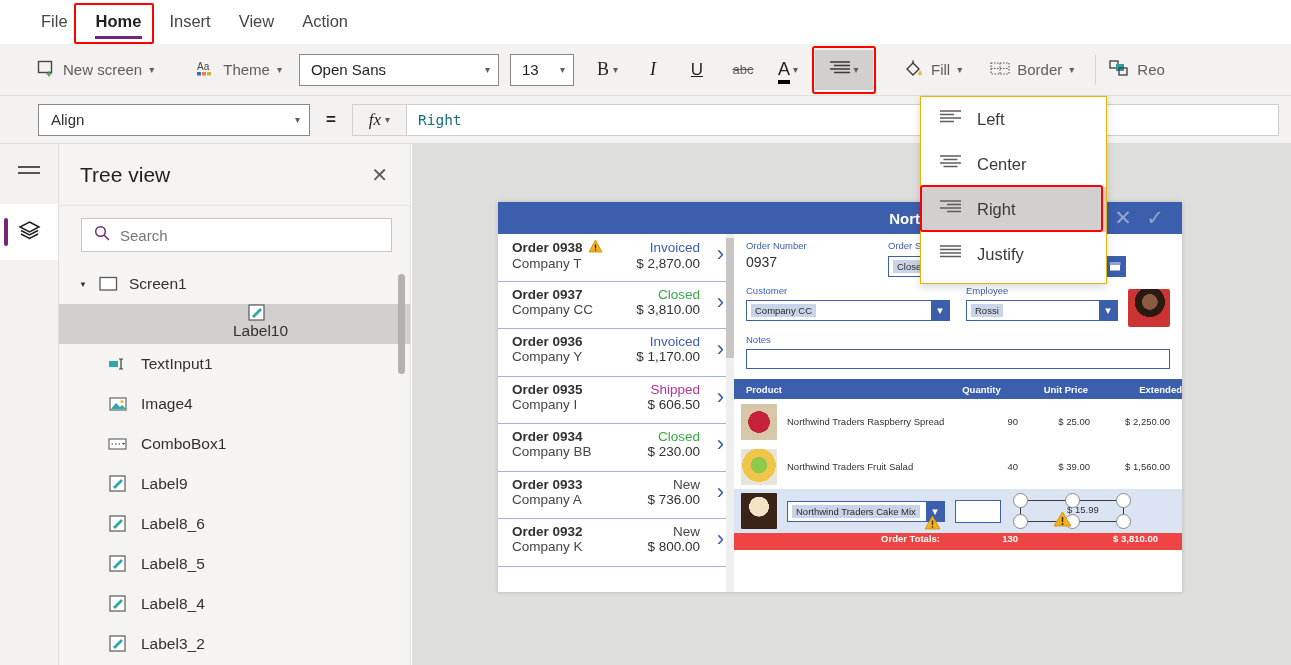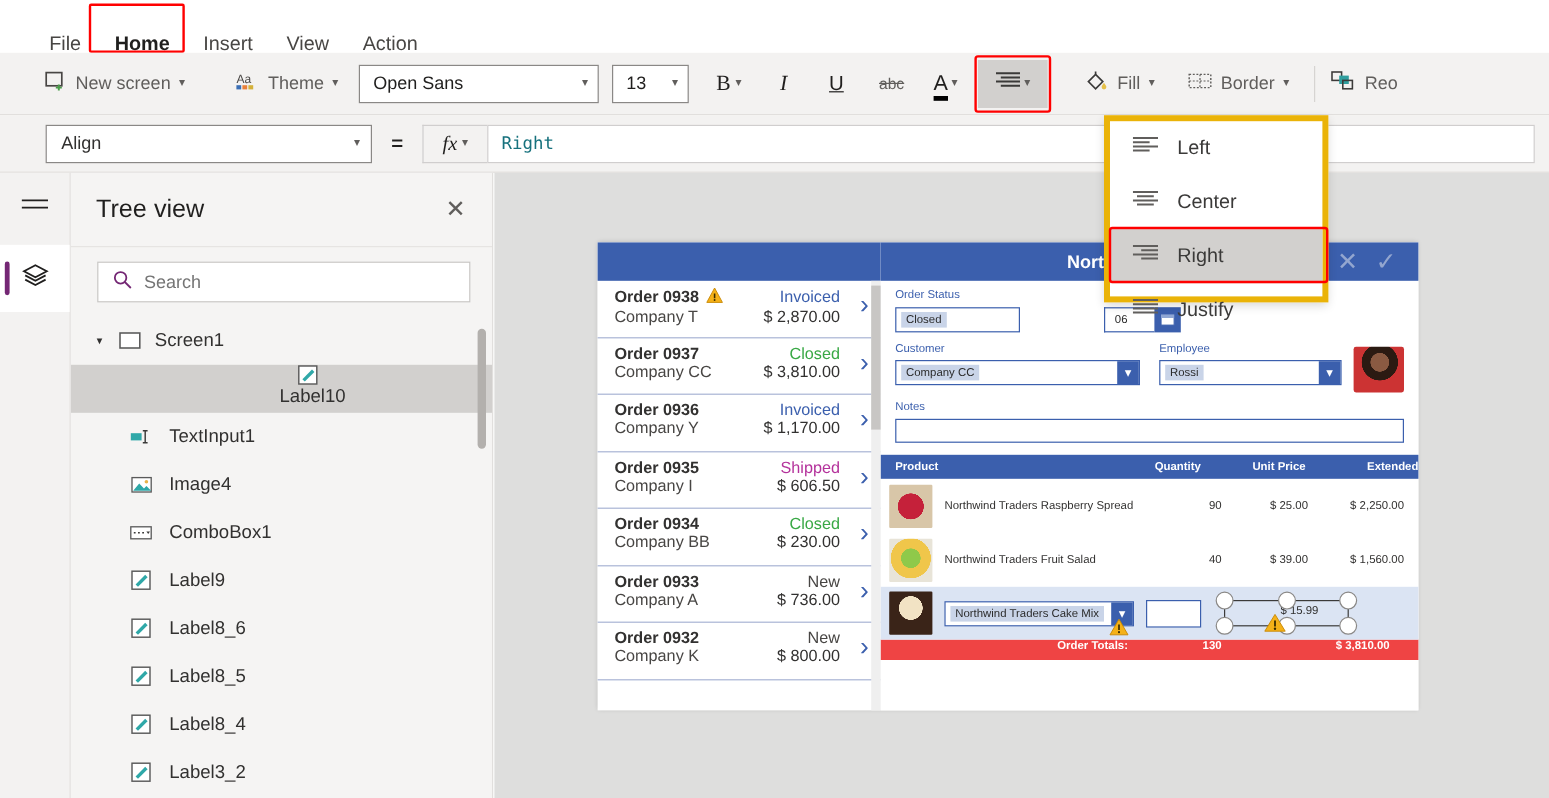--- a/index.html
+++ b/index.html
@@ -5,21 +5,21 @@
   * { box-sizing: border-box; margin: 0; padding: 0; }
   html, body {
     width: 1291px; height: 665px;
     font-family: "Liberation Sans", sans-serif;
     background: #ffffff; overflow: hidden;
   }
   #app { position: relative; width: 1291px; height: 665px; }
 
   
   .menubar {
-    position: absolute; left: 0; top: 16px; width: 1291px; height: 44px;
+    position: absolute; left: 0; top: 0; width: 1291px; height: 44px;
     background: #ffffff; display: flex; align-items: center;
     padding-left: 28px; gap: 2px;
   }
   .menu-item {
     position: relative; font-size: 16.5px; color: #484644;
     padding: 11px 13px 12px 13px; cursor: pointer; white-space: nowrap;
   }
   .menu-item.active { color: #201f1e; font-weight: bold; }
   .menu-item.active .underline {
     position: absolute; left: 12px; right: 12px; bottom: 4px;
@@ -211,22 +211,22 @@
   .ptab-row { height: 45px; display: flex; align-items: center; font-size: 9.5px;
               color: #323130; }
   .ptab-img { width: 36px; height: 36px; margin-left: 7px; border-radius: 1px; }
   .ptotal { height: 17px; background: #ef4444; display: flex; align-items: flex-start;
             color: #ffffff; font-size: 9.5px; font-weight: bold; }
   .handle { position: absolute; width: 15px; height: 15px; background: #ffffff;
             border: 1px solid #8a8886; border-radius: 50%; }
 
   
   .aligndd {
-    position: absolute; left: 920px; top: 96px; width: 187px; height: 156px;
-    background: #ffffff; border: 5px solid #eab308;
+    position: absolute; left: 920px; top: 96px; width: 187px; height: 188px;
+    background: #ffffff; border: 1px solid #eab308;
     box-shadow: 0 3px 8px rgba(0,0,0,.16); z-index: 50;
   }
   .dd-item {
     position: relative; height: 45px; display: flex; align-items: center;
     gap: 16px; padding-left: 19px; font-size: 16.5px; color: #3b3a39; cursor: pointer;
   }
   .dd-item.sel { background: #d2d0ce; }
   .dd-hl {
     position: absolute; left: -1px; top: -2px; width: 183px; height: 47px;
     border: 2px solid #ff0000; border-radius: 3px; pointer-events: none;
@@ -630,20 +630,24 @@
     <div class="detail">
       <div class="det-head">
         <span class="det-title">Northwind Orders</span>
         <span class="det-actions">
           <span class="det-act">✕</span>
           <span class="det-act">✓</span>
         </span>
       </div>
 
       <div style="display:flex;padding:6px 12px 0 12px;gap:0">
+        <div style="width:142px">
+          <div class="fl">Order Number</div>
+          <div class="fval">0937</div>
+        </div>
         <div style="width:150px">
           <div class="fl">Order Status</div>
           <div class="finput" style="width:104px;margin-top:5px">
             <span class="fchip">Closed</span>
           </div>
         </div>
         <div style="width:auto;margin-left:24px">
           <div class="fl">ate</div>
           <div style="display:flex;margin-top:5px">
             <div class="finput" style="width:42px;border-right:none">

